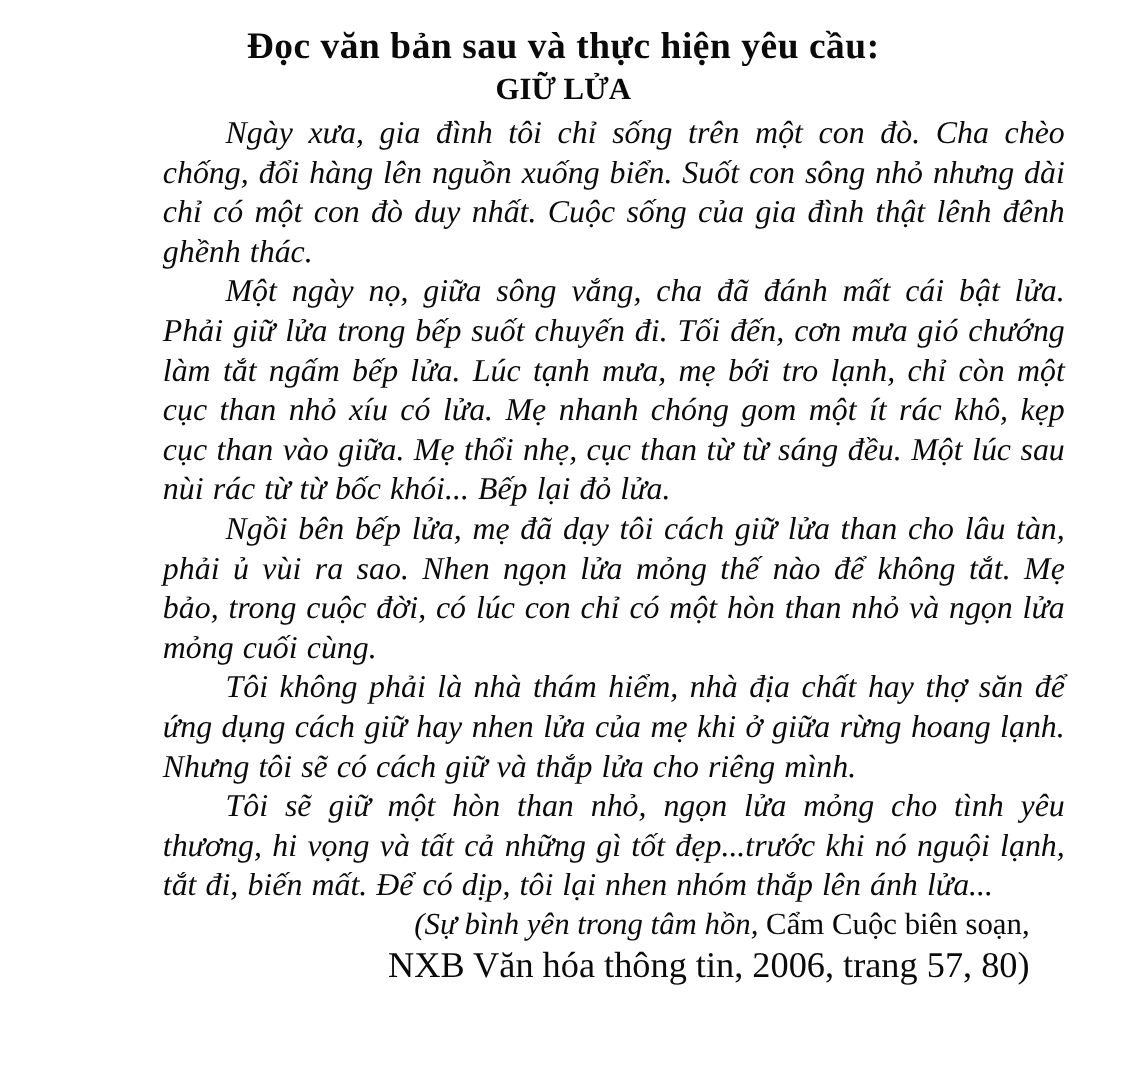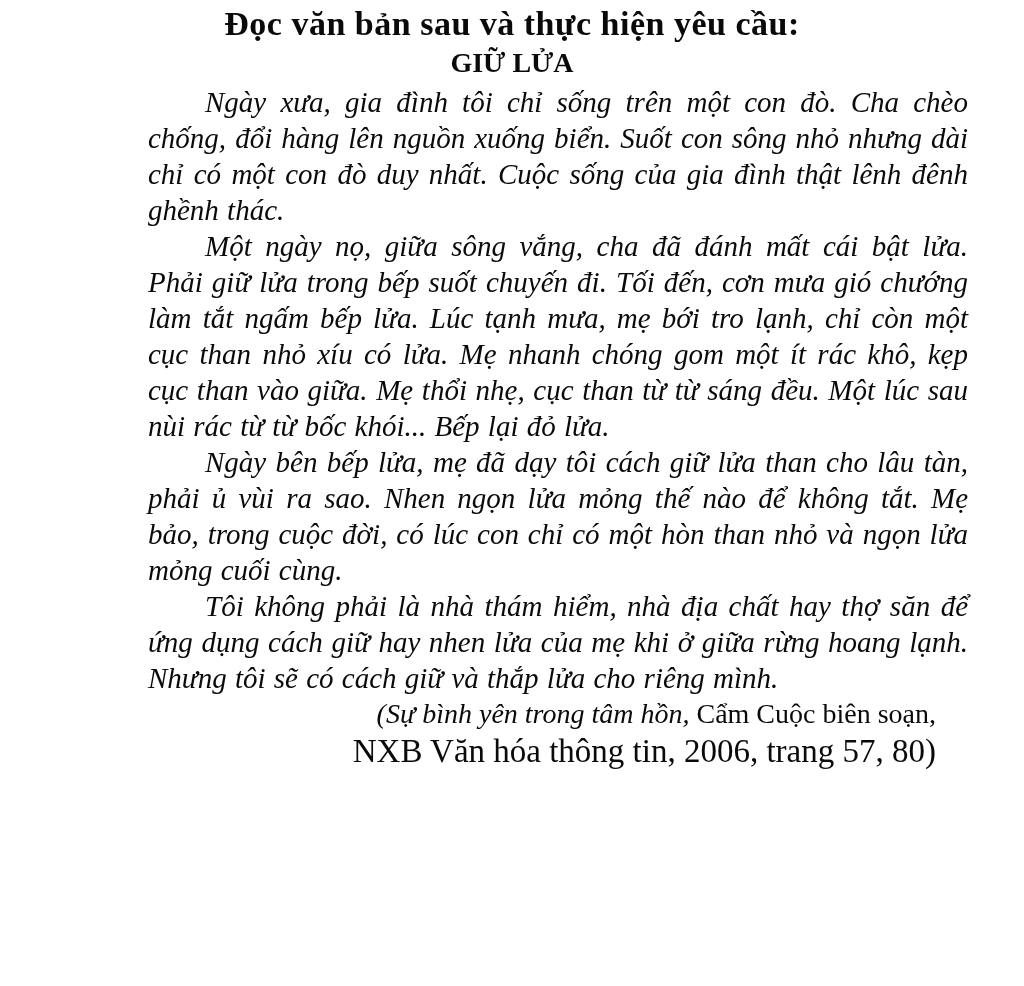--- a/index.html
+++ b/index.html
@@ -12,21 +12,21 @@
     width: 1024px;
     height: 986px;
     background: #ffffff;
     color: #0a0a0a;
     font-family: "Liberation Serif", serif;
     overflow: hidden;
     box-sizing: border-box;
   }
   .heading {
     margin: 0;
-    padding-top: 2px;
+    padding-top: 21px;
     text-align: center;
     font-size: 34px;
     line-height: 44px;
     font-weight: bold;
     letter-spacing: 0.5px;
   }
   .subheading {
     margin: 0;
     text-align: center;
     font-size: 28px;
@@ -68,22 +68,23 @@
 
 <div class="page">
 
   <h1 class="heading">Đọc văn bản sau và thực hiện yêu cầu:</h1>
 
   <h2 class="subheading">GIỮ LỬA</h2>
 
   <div class="content">
     <p>Ngày xưa, gia đình tôi chỉ sống trên một con đò. Cha chèo chống, đổi hàng lên nguồn xuống biển. Suốt con sông nhỏ nhưng dài chỉ có một con đò duy nhất. Cuộc sống của gia đình thật lênh đênh ghềnh thác.</p>
     <p>Một ngày nọ, giữa sông vắng, cha đã đánh mất cái bật lửa. Phải giữ lửa trong bếp suốt chuyến đi. Tối đến, cơn mưa gió chướng làm tắt ngấm bếp lửa. Lúc tạnh mưa, mẹ bới tro lạnh, chỉ còn một cục than nhỏ xíu có lửa. Mẹ nhanh chóng gom một ít rác khô, kẹp cục than vào giữa. Mẹ thổi nhẹ, cục than từ từ sáng đều. Một lúc sau nùi rác từ từ bốc khói... Bếp lại đỏ lửa.</p>
-    <p>Ngày bên bếp lửa, mẹ đã dạy tôi cách giữ lửa than cho lâu tàn, phải ủ vùi ra sao. Nhen ngọn lửa mỏng thế nào để không tắt. Mẹ bảo, trong cuộc đời, có lúc con chỉ có một hòn than nhỏ và ngọn lửa mỏng cuối cùng.</p>
+    <p>Ngồi bên bếp lửa, mẹ đã dạy tôi cách giữ lửa than cho lâu tàn, phải ủ vùi ra sao. Nhen ngọn lửa mỏng thế nào để không tắt. Mẹ bảo, trong cuộc đời, có lúc con chỉ có một hòn than nhỏ và ngọn lửa mỏng cuối cùng.</p>
     <p>Tôi không phải là nhà thám hiểm, nhà địa chất hay thợ săn để ứng dụng cách giữ hay nhen lửa của mẹ khi ở giữa rừng hoang lạnh. Nhưng tôi sẽ có cách giữ và thắp lửa cho riêng mình.</p>
+    <p>Tôi sẽ giữ một hòn than nhỏ, ngọn lửa mỏng cho tình yêu thương, hi vọng và tất cả những gì tốt đẹp...trước khi nó nguội lạnh, tắt đi, biến mất. Để có dịp, tôi lại nhen nhóm thắp lên ánh lửa...</p>
   </div>
 
   <div class="citation">
     <div class="citation-line1">
       <span class="src-title">(Sự bình yên trong tâm hồn,</span><span> Cẩm Cuộc biên soạn,</span>
     </div>
     <div class="citation-line2">NXB Văn hóa thông tin, 2006, trang 57, 80)</div>
   </div>
 
 </div>

